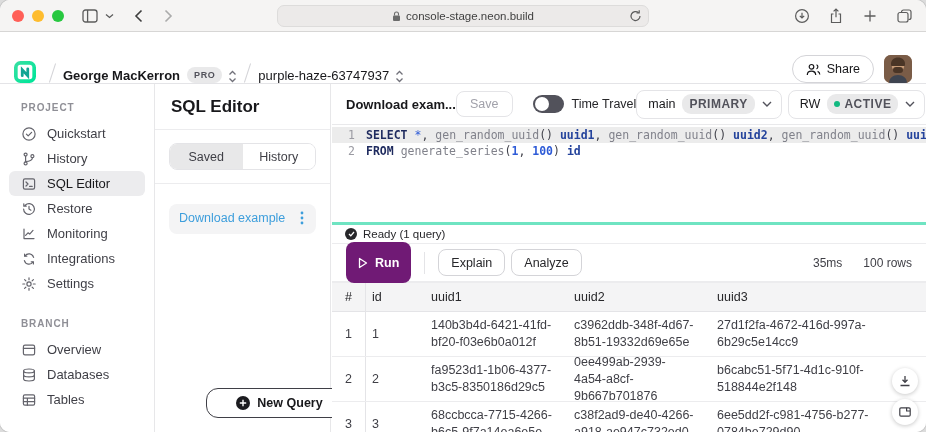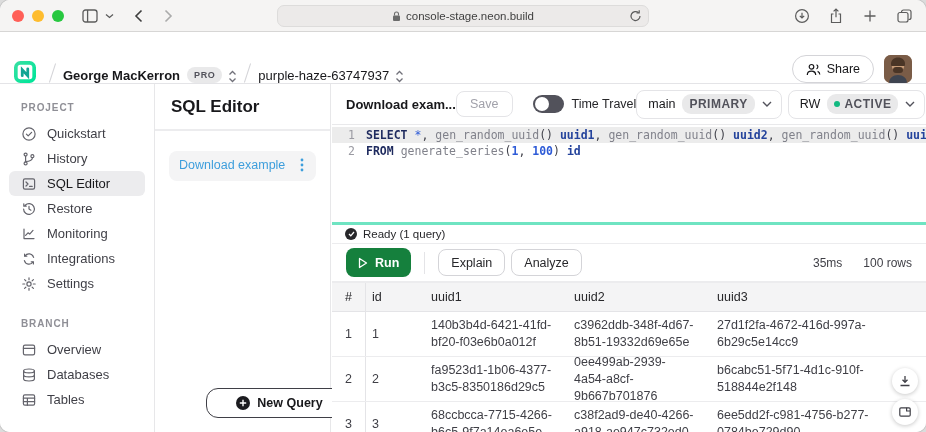--- a/index.html
+++ b/index.html
@@ -78,21 +78,21 @@
   .tk-num { color:#2e5bd7; font-weight:700; }
   .tk-op { color:#2e5bd7; }
   .tk-pl { color:#40414a; }
   .vscroll { position:absolute; top:2px; right:1px; width:5px; height:14px; border-radius:3px; background:#d6d6da; }
 
   .mint-bar { height:3px; background:#6fe4c2; cursor:row-resize; }
   .status-bar { height:19px; border-bottom:1px solid #ececee; display:flex; align-items:center; gap:6px; padding:0 13px; font-size:11.5px; color:#27272a; }
   .status-ic { width:12px; height:12px; border-radius:50%; background:#27272a; color:#fff; display:flex; align-items:center; justify-content:center; }
 
   .actions { height:38px; border-bottom:1px solid #ececee; display:flex; align-items:center; padding:0 14px; gap:0; }
-  .run-btn { background:#15803d; color:#fff; border:none; border-radius:8px; height:29px; padding:0 12px; font-size:12.5px; font-weight:600; display:flex; align-items:center; gap:7px; cursor:pointer; }
+  .run-btn { background:#701a75; color:#fff; border:none; border-radius:8px; height:41px; padding:0 12px; font-size:12.5px; font-weight:600; display:flex; align-items:center; gap:7px; cursor:pointer; }
   .act-vdiv { width:1px; height:22px; background:#e4e4e7; margin:0 13px; }
   .ghost-btn { border:1px solid #d4d4d8; border-radius:8px; background:#fff; height:27px; padding:0 12px; font-size:12.5px; color:#27272a; cursor:pointer; }
   .ghost-btn + .ghost-btn { margin-left:6px; }
   .metrics { margin-left:auto; display:flex; gap:21px; font-size:12px; color:#3f3f46; }
 
   
   .rtable { font-size:12.5px; color:#3f3f46; }
   .rt-head { display:flex; background:#f4f4f5; border-top:1px solid #ececee; border-bottom:1px solid #e4e4e7; height:30px; align-items:center; font-weight:500; color:#27272a; }
   .rt-row { display:flex; border-bottom:1px solid #ececee; height:45px; align-items:center; }
   .c-num { flex:0 0 34px; text-align:center; border-right:1px solid #e4e4e7; align-self:stretch; display:flex; align-items:center; justify-content:center; }
@@ -318,20 +318,24 @@
             <path d="M2.4 6.2h11.2M2.4 9.6h11.2M6.4 6.2v7"></path>
           </svg>
         </span>
         <span>Tables</span>
       </div>
     </nav>
 
   <section class="midpanel">
     <div class="mid-title">SQL Editor</div>
     <div class="mid-div"></div>
+    <div class="seg" id="seg-tabs">
+        <span class="seg-tab active">Saved</span>
+        <span class="seg-tab">History</span>
+      </div>
     <div class="mid-div"></div>
     <div class="saved-list" id="saved-list">
         <div class="saved-item">
           <span>Download example</span>
           <span class="kebab"><svg width="4" height="14" viewBox="0 0 4 14" fill="currentColor">
               <circle cx="2" cy="2" r="1.4"></circle>
               <circle cx="2" cy="7" r="1.4"></circle>
               <circle cx="2" cy="12" r="1.4"></circle>
             </svg></span>
         </div>

